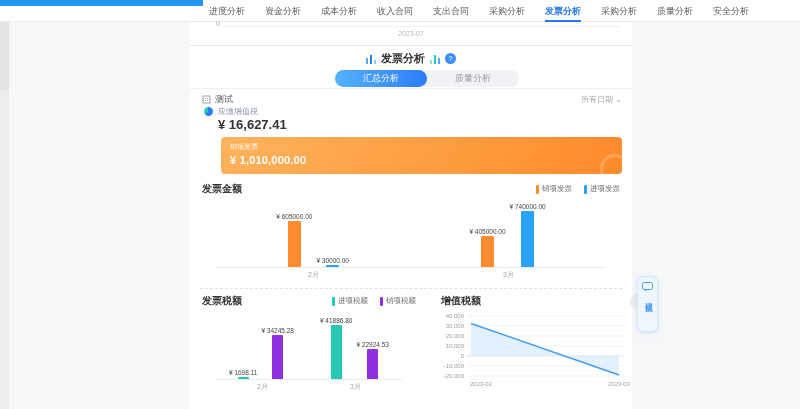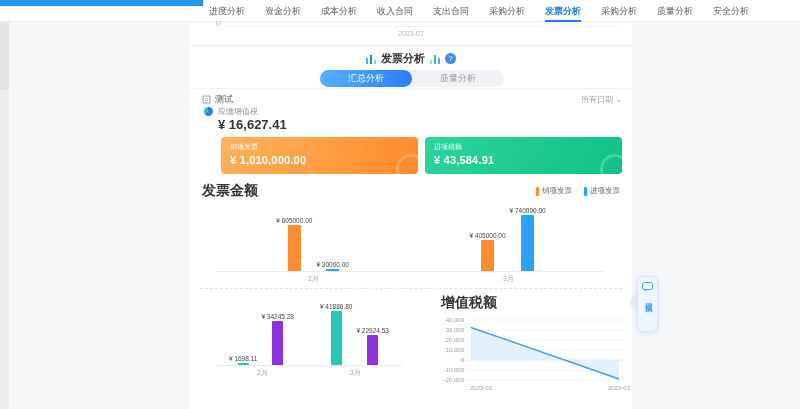--- a/index.html
+++ b/index.html
@@ -24,21 +24,21 @@
   .frag-line{position:absolute;left:34px;top:4px;width:396px;border-top:1px solid #f1f1f1;}
   .frag-xlabel{position:absolute;left:0;top:8px;width:442px;text-align:center;font-size:7px;color:#b9b9b9;}
   .divider1{position:absolute;left:0;top:23px;width:442px;border-top:1px solid #ebebeb;}
 
   
   .title-row{position:absolute;left:0;top:29px;width:442px;display:flex;justify-content:center;align-items:center;gap:5px;}
   .page-title{font-size:11px;font-weight:bold;color:#333;}
   .help-icon{width:11px;height:11px;border-radius:50%;background:#3b8cff;color:#fff;font-size:8px;line-height:11px;text-align:center;cursor:pointer;}
 
   
-  .pill-wrap{position:absolute;left:1px;top:48px;width:442px;display:flex;justify-content:center;}
+  .pill-wrap{position:absolute;left:16px;top:48px;width:442px;display:flex;justify-content:center;}
   .pill-box{display:flex;background:#f1f2f6;border-radius:10px;}
   .pill{width:92px;height:17px;border-radius:10px;font-size:9px;line-height:17px;text-align:center;color:#999;cursor:pointer;}
   .pill.active{background:linear-gradient(90deg,#55b2ff,#2b7cf8);color:#fff;}
   .divider2{position:absolute;left:0;top:66px;width:442px;border-top:1px solid #f0f0f0;}
 
   
   .project-sel{position:absolute;left:12px;top:71px;display:flex;align-items:center;gap:4px;font-size:9px;color:#555;cursor:pointer;}
   .date-filter{position:absolute;right:10px;top:72px;font-size:8px;color:#a8a8a8;cursor:pointer;}
 
   
@@ -50,21 +50,21 @@
   
   .cards-row{position:absolute;left:10px;top:115px;width:422px;display:flex;gap:7px;padding-left:21px;}
   .card{flex:1;height:37px;border-radius:4px;padding:5px 9px;color:#fff;position:relative;overflow:hidden;}
   .card .c-label{font-size:7px;opacity:.95;}
   .card .c-value{font-size:11px;font-weight:bold;margin-top:2px;letter-spacing:.2px;}
   .card .c-deco{position:absolute;right:-8px;bottom:-10px;width:30px;height:30px;border:3px solid rgba(255,255,255,.22);border-radius:50%;}
 
   
   .chart1{position:absolute;left:0;top:160px;width:442px;}
   .chart-head{display:flex;align-items:center;justify-content:space-between;padding:0 12px;}
-  .chart-title{font-size:14px;font-weight:bold;color:#333;}
+  .chart-title{font-size:10px;font-weight:bold;color:#333;}
   .legend{display:flex;gap:12px;}
   .legend-item{display:flex;align-items:center;gap:3px;font-size:7.5px;color:#666;cursor:pointer;}
   .legend-swatch{width:3px;height:9px;border-radius:1px;}
   .bar-groups{display:flex;justify-content:space-around;align-items:flex-end;border-bottom:1px solid #ebebeb;margin:0 26px;}
   .bgroup{display:flex;align-items:flex-end;gap:4px;height:100%;}
   .bcol{display:flex;flex-direction:column;align-items:center;justify-content:flex-end;height:100%;}
   .bval{font-size:6.5px;color:#444;white-space:nowrap;margin-bottom:1px;}
   .bar{border-radius:1px 1px 0 0;}
   .cat-row{display:flex;justify-content:space-around;margin:0 26px;}
   .bcat{font-size:7px;color:#a5a5a5;margin-top:2px;}
@@ -148,25 +148,20 @@
     <span class="vat-label">应缴增值税</span>
   </div>
   <div class="vat-value">¥ 16,627.41</div>
 
   <div class="cards-row" id="cards-row">
       <div class="card" style="background: linear-gradient(120deg, rgb(255, 179, 92), rgb(255, 138, 43));">
         <div class="c-label">销项发票</div>
         <div class="c-value">¥ 1,010,000.00</div>
         <div class="c-deco"></div>
       </div>
-      <div class="card" style="background: linear-gradient(120deg, rgb(45, 212, 158), rgb(16, 193, 135));">
-        <div class="c-label">进项税额</div>
-        <div class="c-value">¥ 43,584.91</div>
-        <div class="c-deco"></div>
-      </div>
     </div>
 
   <div class="chart1 chart-block" id="chart1">
     <div class="chart-head">
       <span class="chart-title">发票金额</span>
       <div class="legend">
           <div class="legend-item">
             <span class="legend-swatch" style="background:#ff8c2e"></span>
             <span>销项发票</span>
           </div>
@@ -200,20 +195,33 @@
       </div>
     <div class="cat-row">
         <div class="bcat">2月</div>
         <div class="bcat">3月</div>
       </div>
   </div>
 
   <div class="dot-divider"></div>
 
   <div class="chart2 chart-block" id="chart2">
+    <div class="chart-head">
+      <span class="chart-title">发票税额</span>
+      <div class="legend">
+          <div class="legend-item">
+            <span class="legend-swatch" style="background:#25c9b5"></span>
+            <span>进项税额</span>
+          </div>
+          <div class="legend-item">
+            <span class="legend-swatch" style="background:#9030e0"></span>
+            <span>销项税额</span>
+          </div>
+        </div>
+    </div>
     <div class="bar-groups" style="height:66px;margin-top:6px;">
         <div class="bgroup">
           <div class="bcol">
             <div class="bval">¥ 1698.11</div>
             <div class="bar" style="width: 11px; height: 2.18918px; background: rgb(37, 201, 181);"></div>
           </div>
           <div class="bcol">
             <div class="bval">¥ 34245.28</div>
             <div class="bar" style="width: 11px; height: 44.1486px; background: rgb(144, 48, 224);"></div>
           </div>

